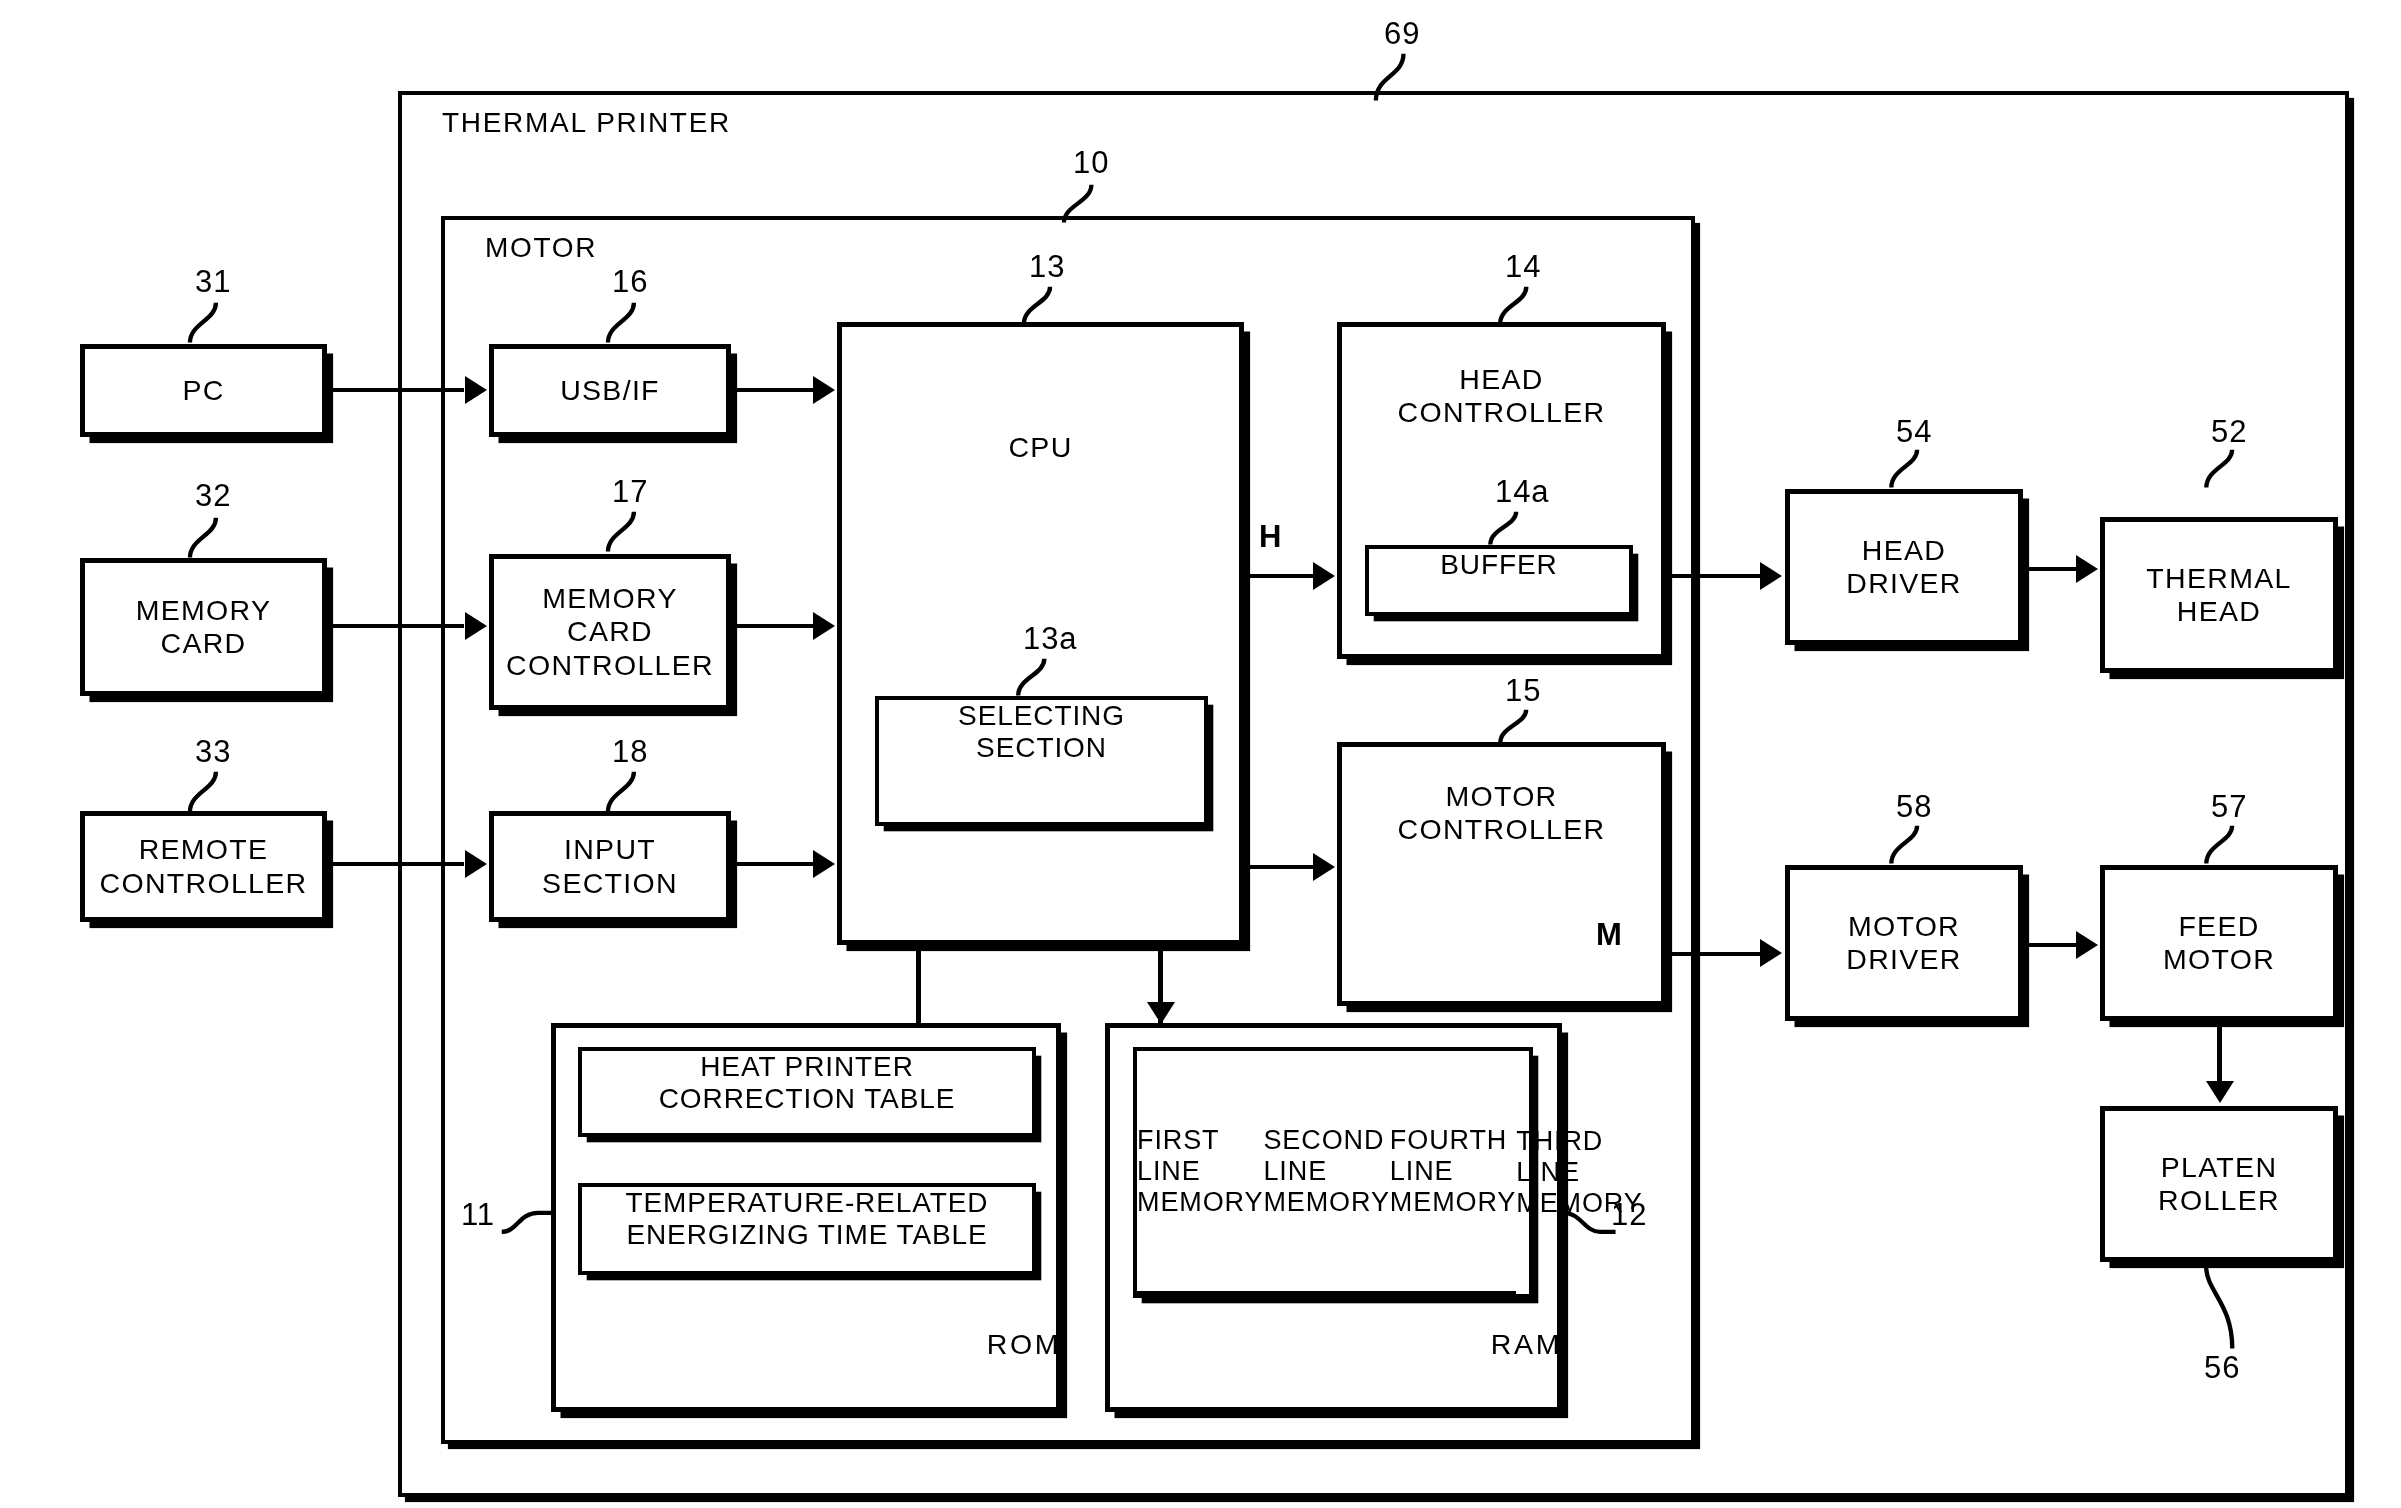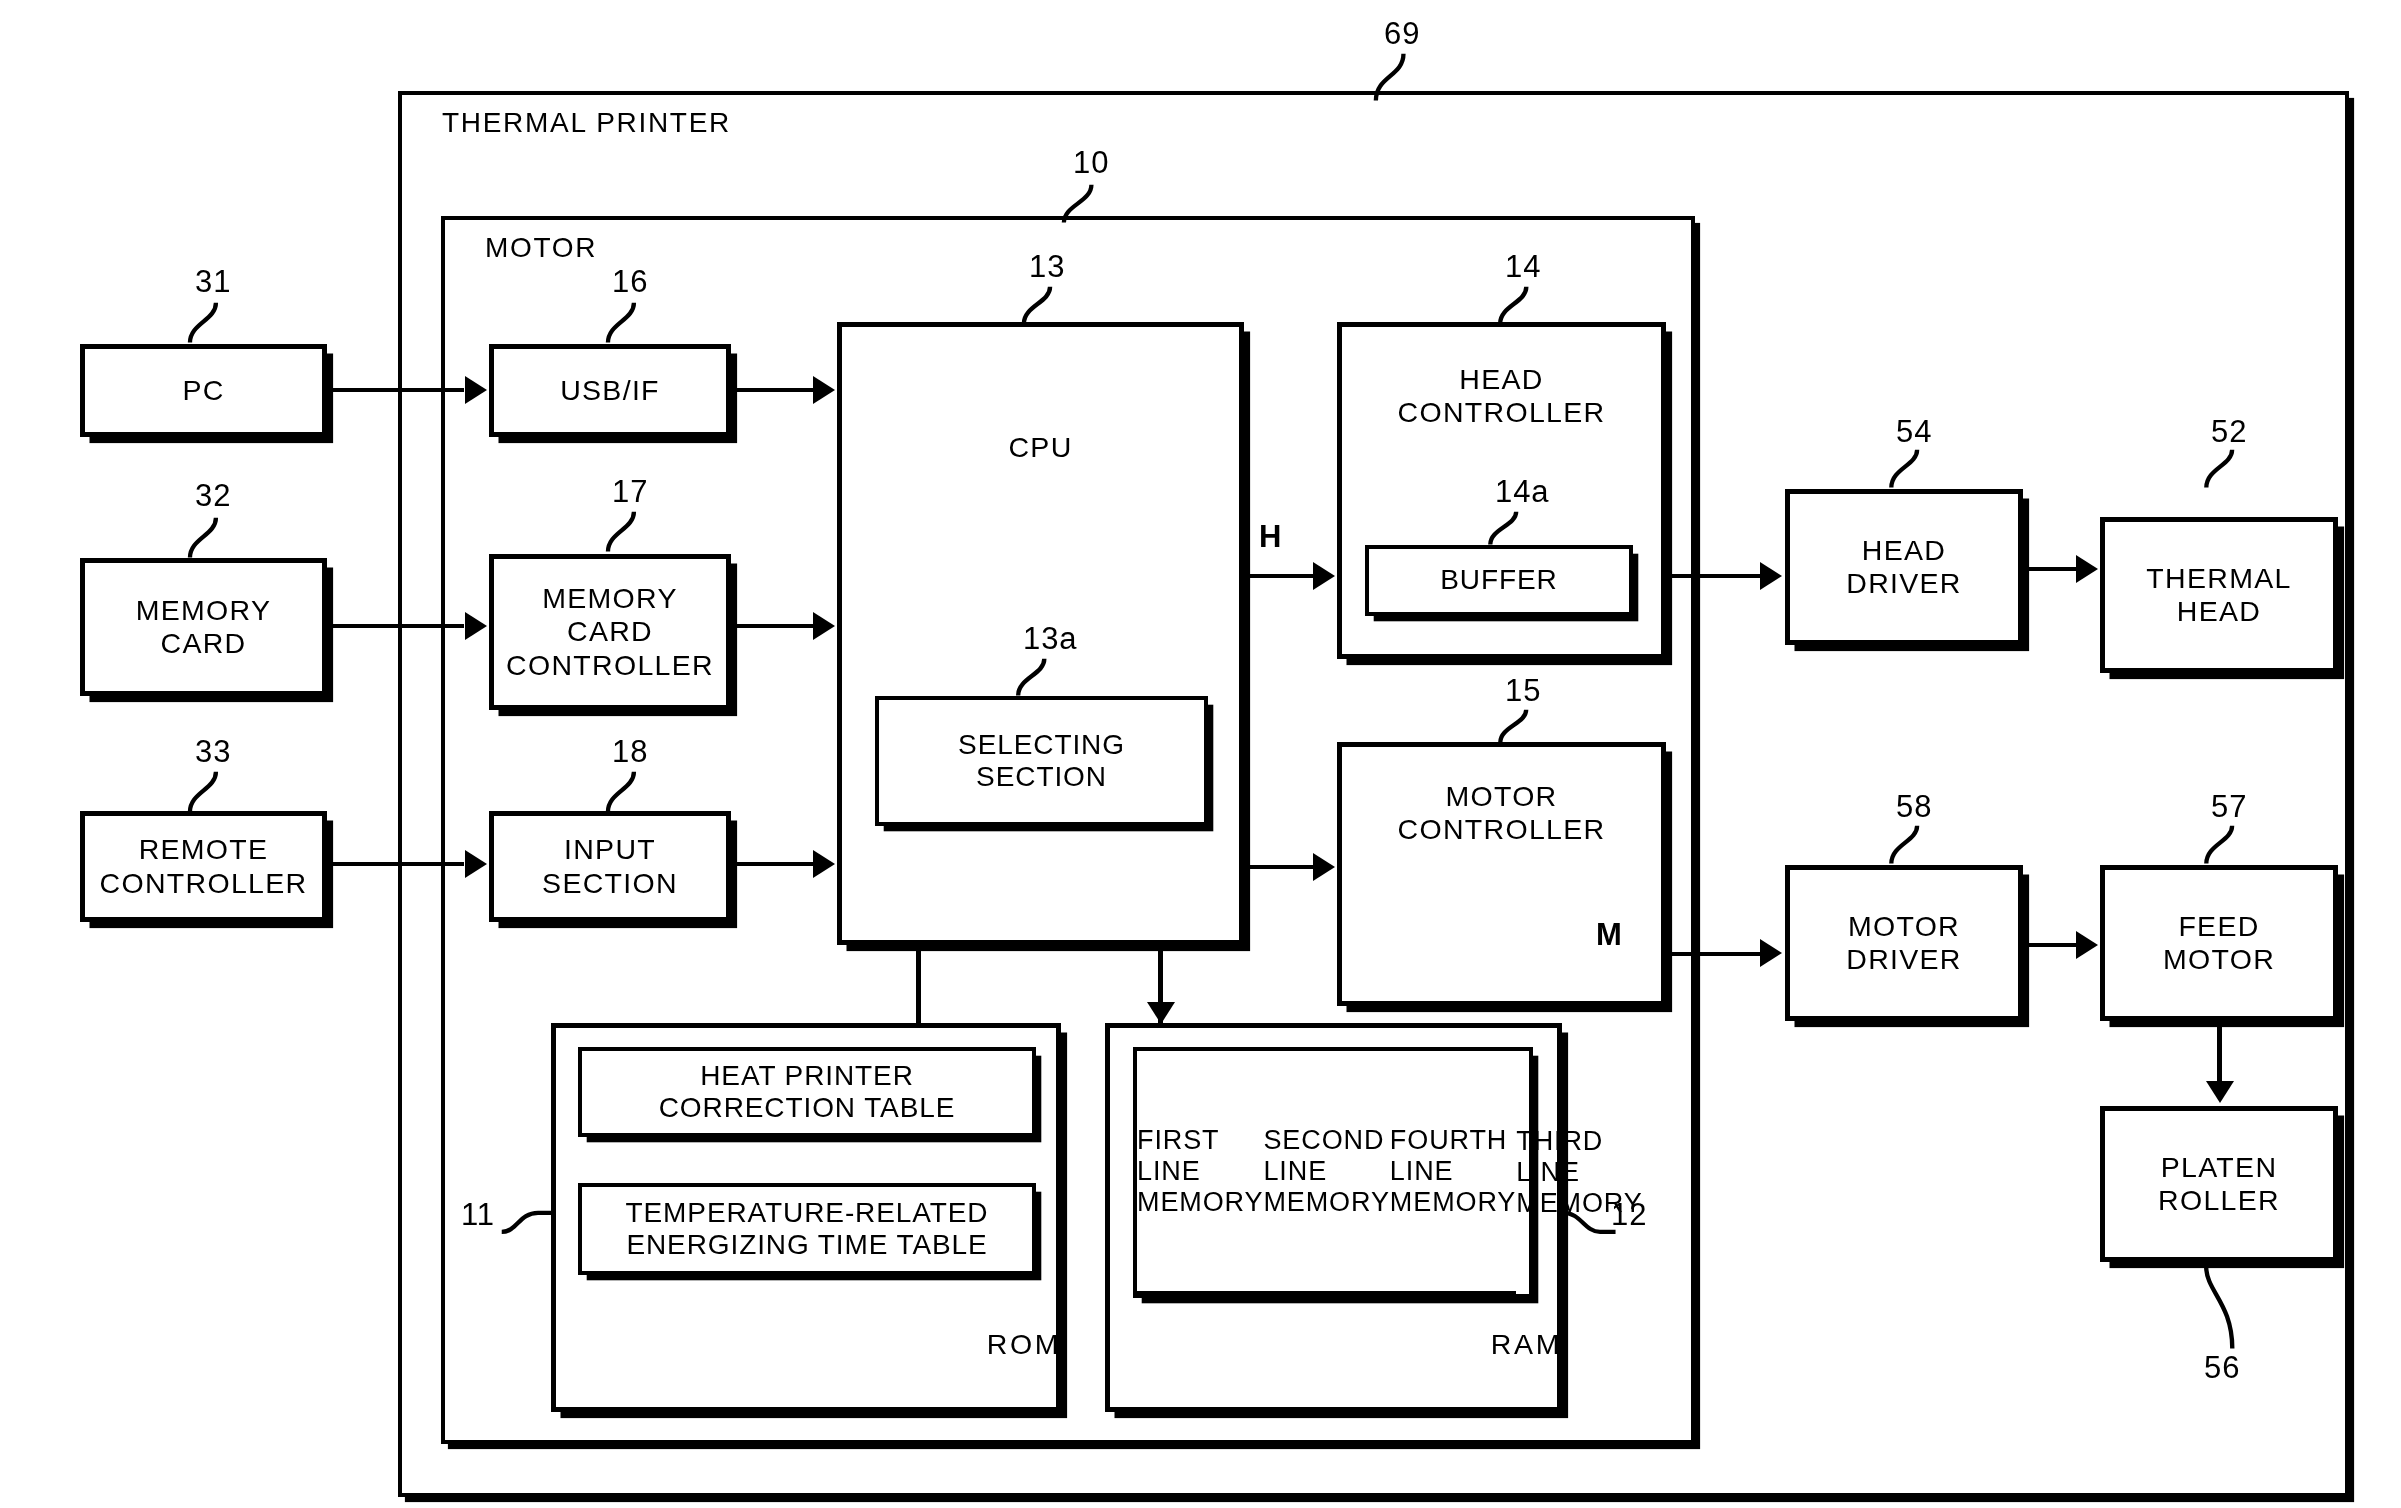--- a/index.html
+++ b/index.html
@@ -47,21 +47,21 @@
     line-height:1.16;
     letter-spacing:1.3px;
     white-space:pre-line;
   }
   
   .subblk{
     position:absolute;
     border:4.3px solid #000;
     background:#fff;
     box-sizing:border-box;
-    display:flex;align-items:center;justify-content:center;text-align:center;
+    display:flex;align-items:flex-start;justify-content:center;text-align:center;
     box-shadow:7px 7px 0 -1.7px #000;
     z-index:6;
   }
   .subblk span{display:block;font-size:28px;line-height:1.15;letter-spacing:0.9px;white-space:pre-line;}
   
   .memlist{
     position:absolute;
     border:4.3px solid #000;
     background:#fff;
     box-sizing:border-box;

